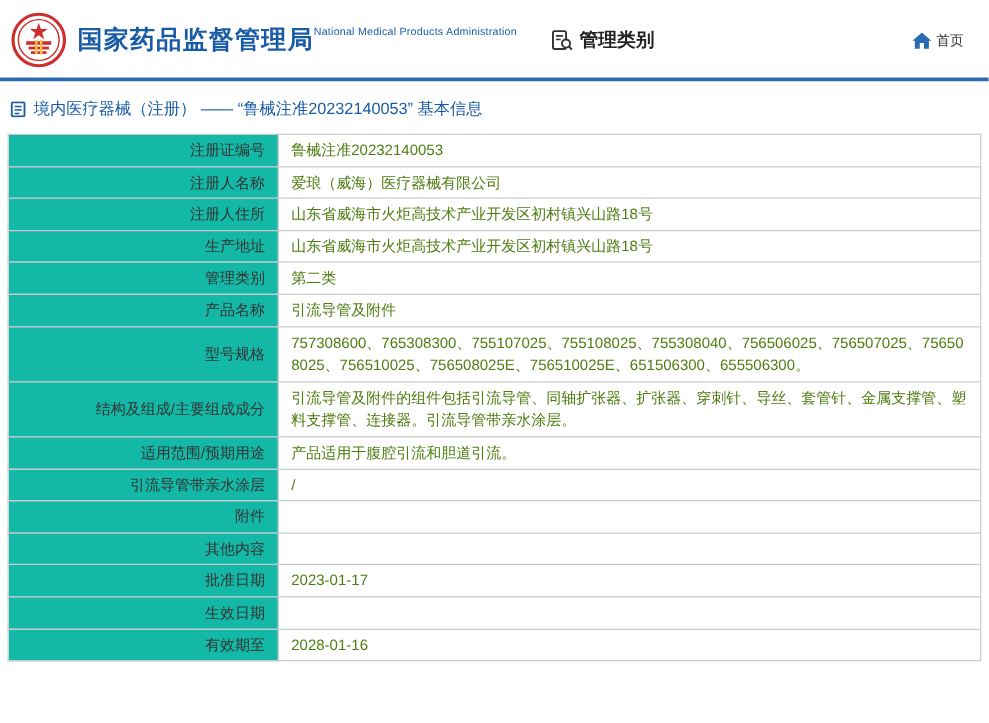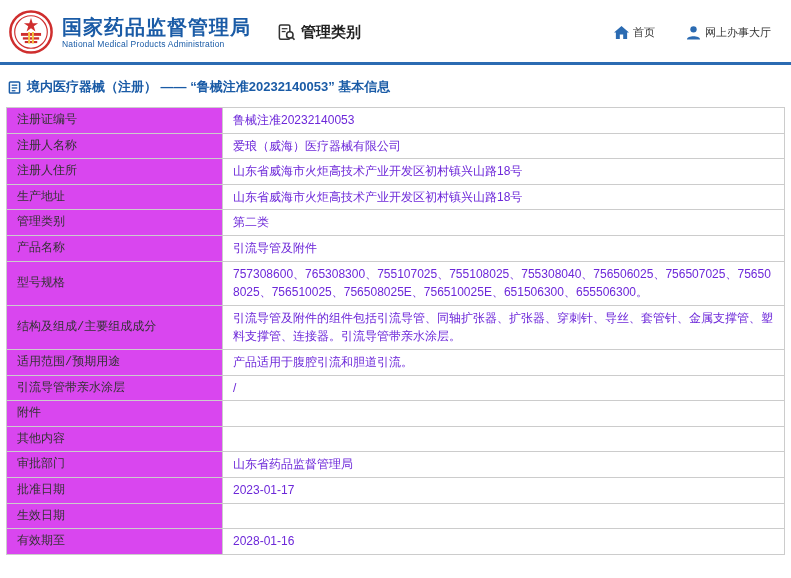--- a/index.html
+++ b/index.html
@@ -9,57 +9,57 @@
     font-family:"Liberation Sans","DejaVu Sans",sans-serif;
     color:#333;
   }
   
   .header {
     display:flex; align-items:center;
     height:62px; padding:6px 14px 4px 8px;
   }
   .brand { display:flex; align-items:center; gap:8px; }
   .emblem { width:46px; height:46px; flex:0 0 46px; }
-  .brand-text { display:flex; flex-direction:column; justify-content:center; }
+  .brand-text { display:flex; flex-direction:row; justify-content:center; }
   .brand-title { font-size:20px; font-weight:bold; color:#1a5ba6; letter-spacing:1px; line-height:1.2; }
   .brand-sub { font-size:8.5px; color:#1a5ba6; letter-spacing:.2px; }
   .nav-search {
     display:flex; align-items:center; gap:5px;
     margin-left:26px; cursor:pointer;
   }
   .nav-search .txt { font-size:15px; font-weight:bold; color:#222; }
   .header-right { margin-left:auto; display:flex; align-items:flex-start; gap:30px; padding-right:6px; }
   .hr-item {
     display:flex; flex-direction:row; align-items:center; gap:3px;
     font-size:11px; color:#333; cursor:pointer; text-decoration:none;
   }
   .blue-line { height:3px; background:#2b6bb2; }
   
   .breadcrumb {
     display:flex; align-items:center; gap:6px;
     padding:13px 0 11px 8px;
-    font-size:13px; font-weight:bold; color:#1a5ba6;
+    font-size:13px; font-weight:normal; color:#1a5ba6;
   }
   
   .info-table {
     width:779px; margin:0 6px 8px 6px;
     border-collapse:collapse; table-layout:fixed;
   }
   .info-table td {
     border:1px solid #ccc;
     font-size:12px; line-height:1.55;
     padding:3px 10px;
     vertical-align:middle;
     word-break:break-all;
   }
   .cell-label {
-    width:216px; text-align:left;
-    background:#d946ef; color:#333;font-family:Liberation Mono, monospace;
+    width:216px; text-align:right;
+    background:#14b8a6; color:#333;
   }
-  .cell-value { background:#fff; text-align:left; color:#6d28d9; }
+  .cell-value { background:#fff; text-align:left; color:#4d7c0f; }
   svg { display:block; }
 </style>
 </head>
 <body>
 
 <div class="header">
   <div class="brand">
     <div class="emblem">
       <svg viewBox="0 0 48 48" width="46" height="46">
         <circle cx="24" cy="24" r="21.5" fill="none" stroke="#cf2e2e" stroke-width="2.6"></circle>
@@ -92,29 +92,20 @@
   </div>
 
   <div class="header-right">
     <a class="hr-item">
       <span>
         <svg viewBox="0 0 18 16" width="17" height="15">
           <polygon points="9,1 17,8 15,8 15,15 10.8,15 10.8,10 7.2,10 7.2,15 3,15 3,8 1,8" fill="#2b6bb2"></polygon>
         </svg>
       </span>
       <span>首页</span>
-    </a>
-    <a class="hr-item">
-      <span>
-        <svg viewBox="0 0 18 16" width="17" height="15">
-          <circle cx="9" cy="4.6" r="3.4" fill="#2b6bb2"></circle>
-          <path d="M2 15.5 C2 10.8 16 10.8 16 15.5 Z" fill="#2b6bb2"></path>
-        </svg>
-      </span>
-      <span>网上办事大厅</span>
     </a>
   </div>
 </div>
 
 <div class="blue-line"></div>
 
 <div class="breadcrumb">
   <span>
     <svg viewBox="0 0 14 14" width="13" height="13">
       <rect x="1.5" y="1" width="11" height="12" rx="1" fill="none" stroke="#1a5ba6" stroke-width="1.6"></rect>
@@ -170,24 +161,20 @@
       </tr>
       <tr>
         <td class="cell-label">附件</td>
         <td class="cell-value"></td>
       </tr>
       <tr>
         <td class="cell-label">其他内容</td>
         <td class="cell-value"></td>
       </tr>
       <tr>
-        <td class="cell-label">审批部门</td>
-        <td class="cell-value">山东省药品监督管理局</td>
-      </tr>
-      <tr>
         <td class="cell-label">批准日期</td>
         <td class="cell-value">2023-01-17</td>
       </tr>
       <tr>
         <td class="cell-label">生效日期</td>
         <td class="cell-value"></td>
       </tr>
       <tr>
         <td class="cell-label">有效期至</td>
         <td class="cell-value">2028-01-16</td>

